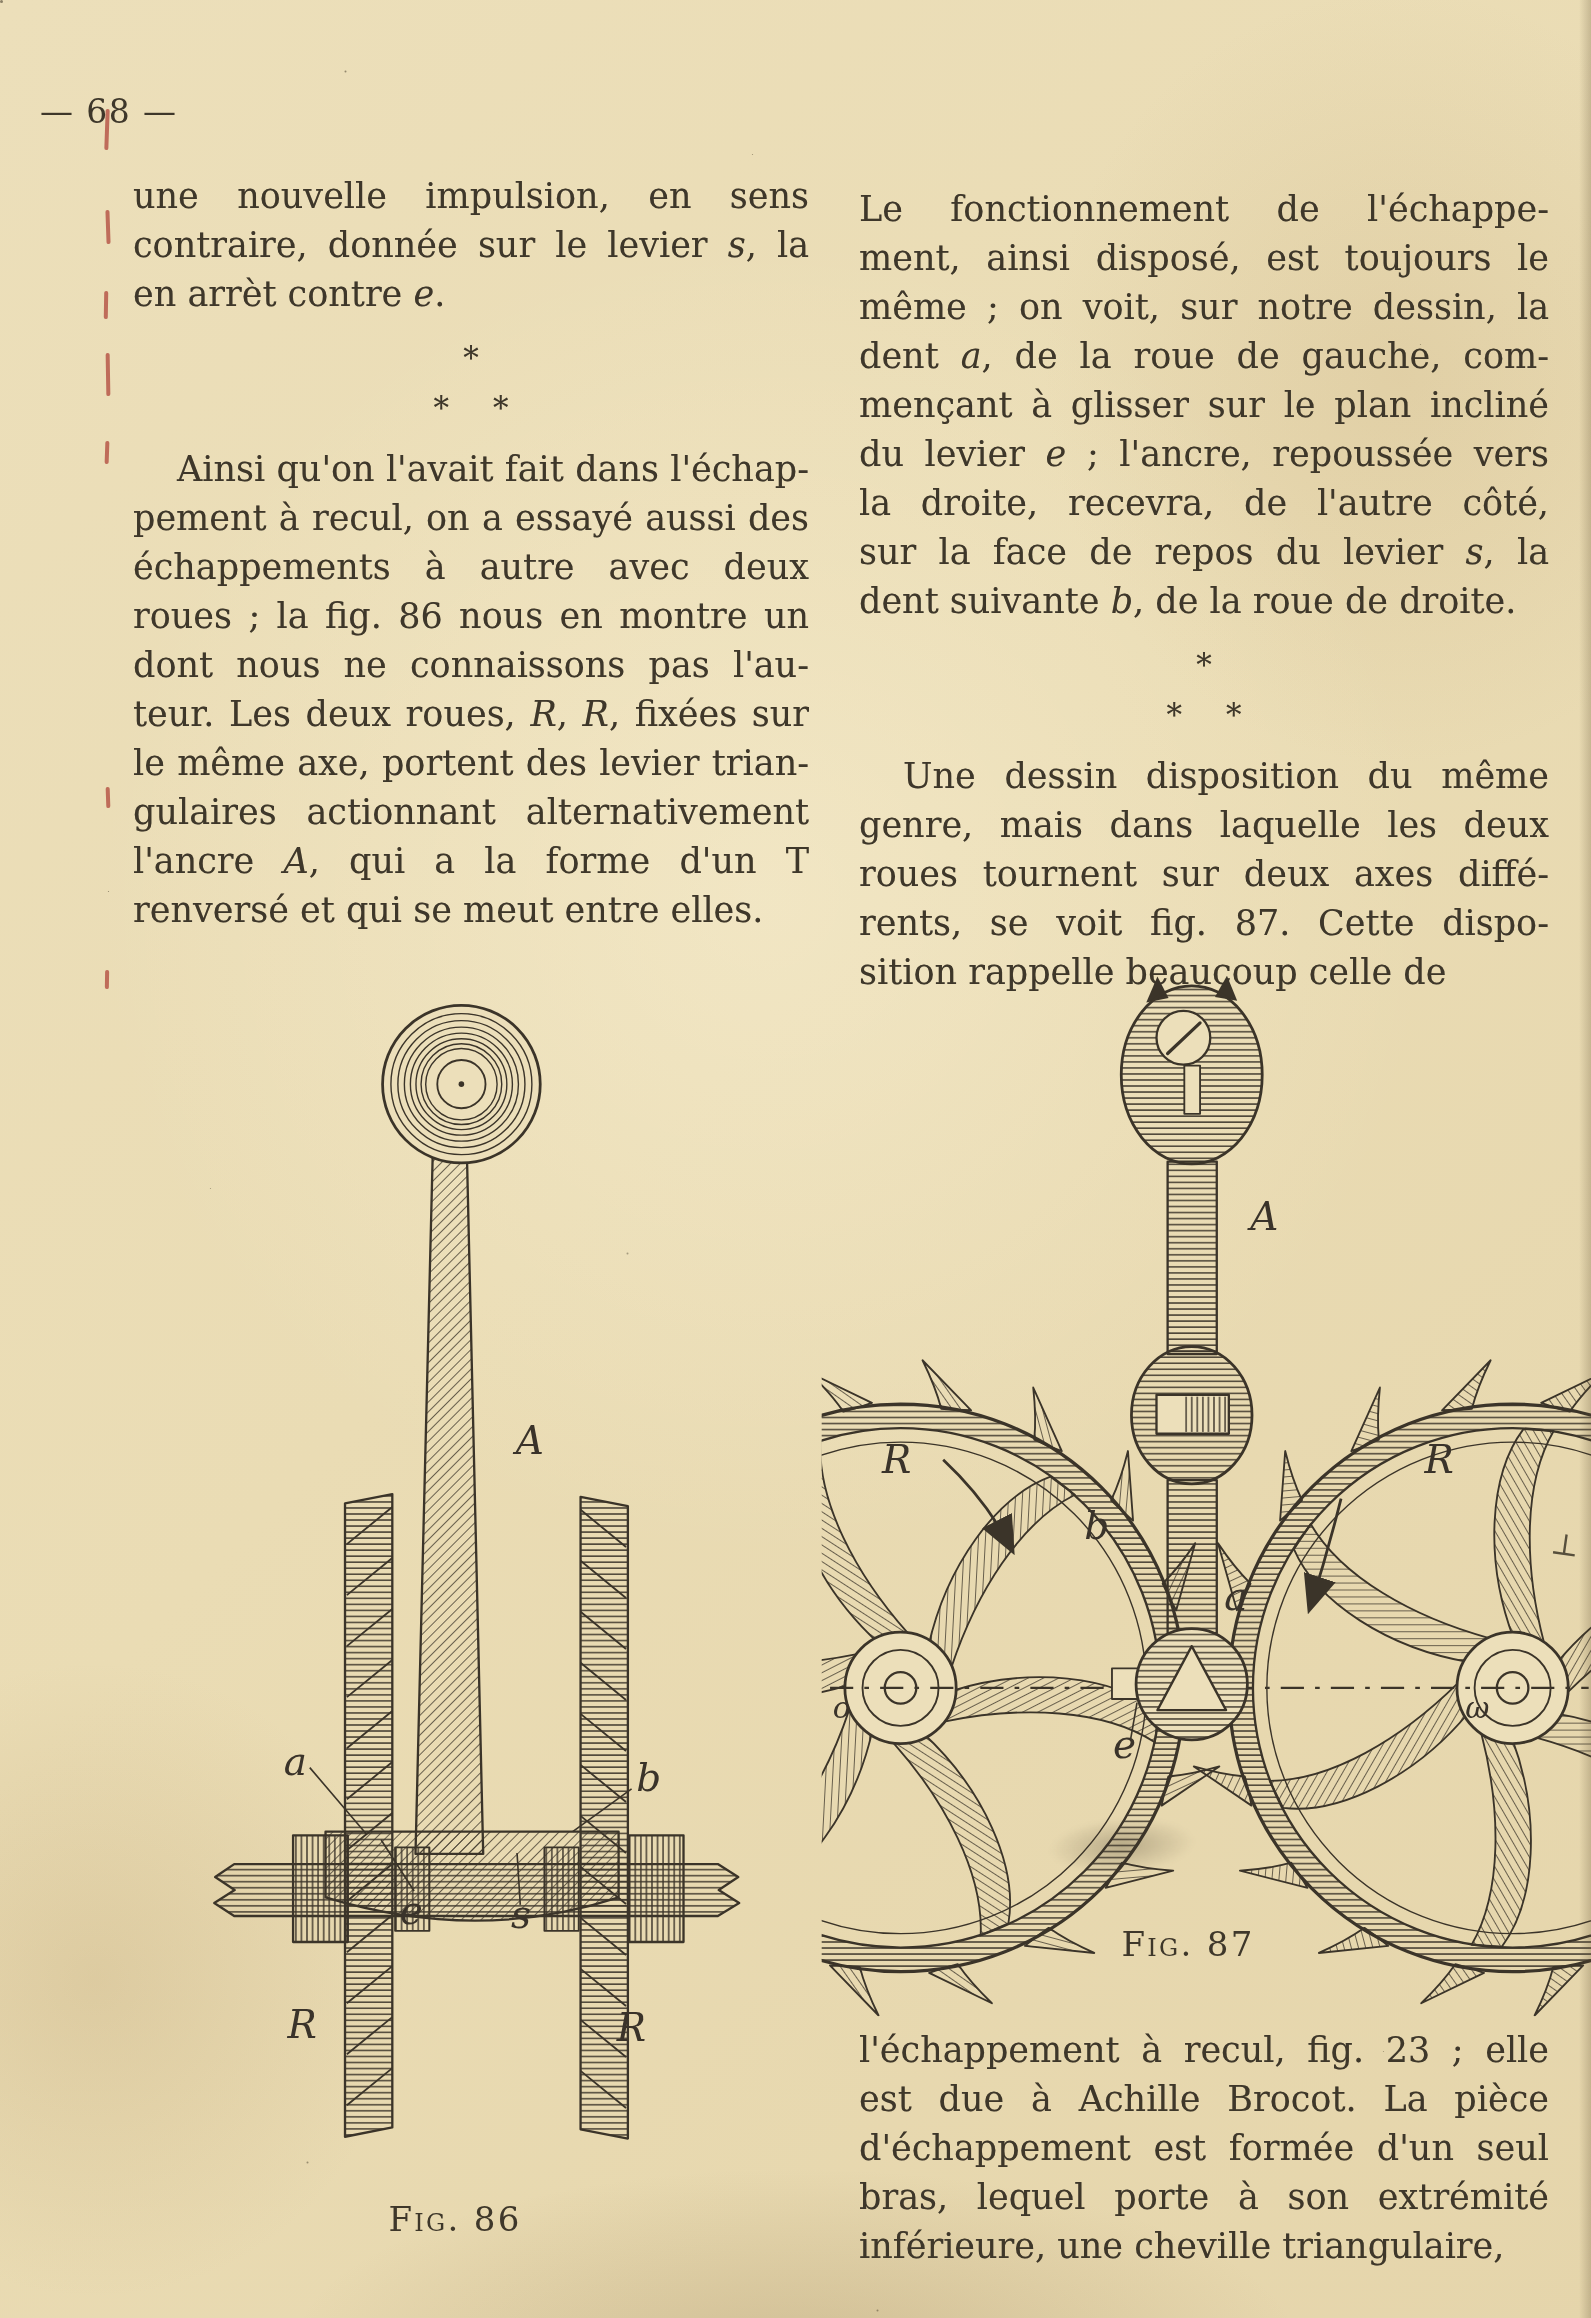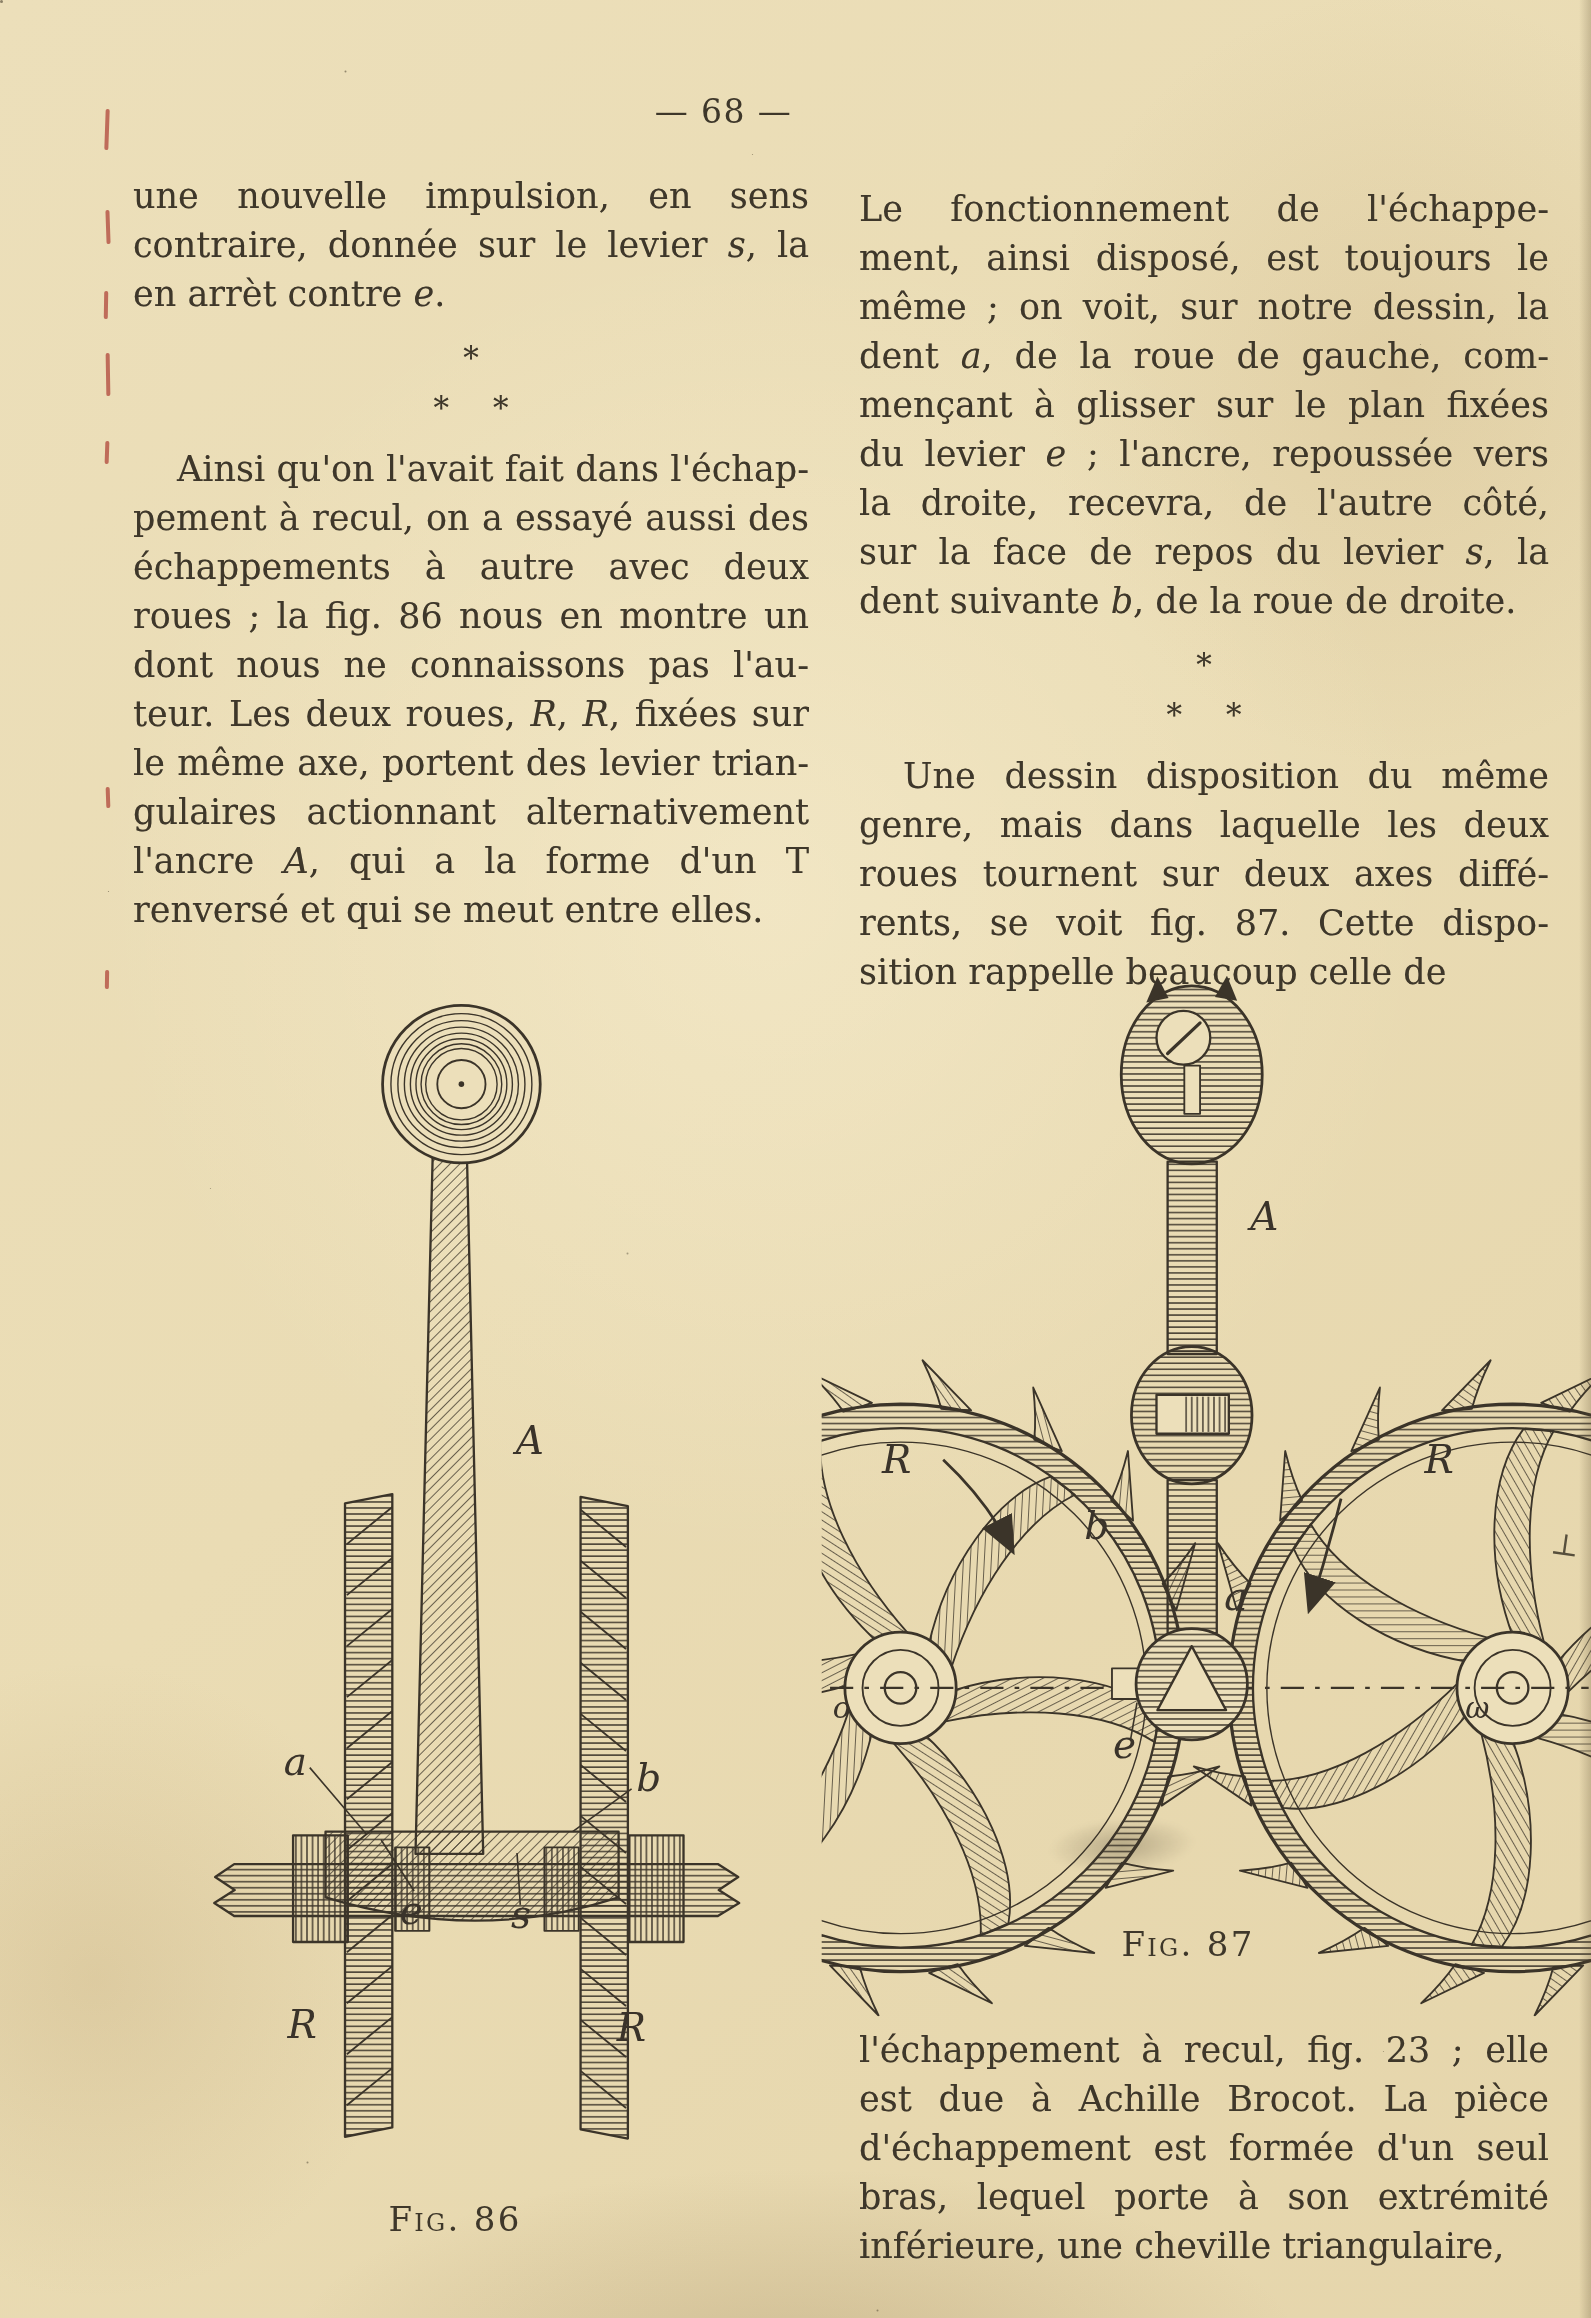--- a/index.html
+++ b/index.html
@@ -24,22 +24,22 @@
       107px 890px 0 -0.9px rgba(58,50,34,.5), 626px 1252px 0 -0.5px rgba(58,50,34,.4),
       1544px 547px 0 -0.9px rgba(58,50,34,.5), 306px 2161px 0 -0.5px rgba(58,50,34,.45),
       1382px 2050px 0 -0.9px rgba(58,50,34,.4), 876px 2309px 0 -0.5px rgba(58,50,34,.45),
       1419px 343px 0 -0.9px rgba(58,50,34,.4), 209px 1187px 0 -0.9px rgba(58,50,34,.4);}
   .red-dash{position:absolute;width:4.2px;border-radius:1.9px;background:#ad4034;opacity:.72;}
   .margin-mark{position:absolute;color:#574f3c;font-size:30px;transform:rotate(8deg);}
   .smudge{position:absolute;left:1048px;top:1818px;width:148px;height:56px;border-radius:50%;
     background:radial-gradient(rgba(70,60,42,.30), rgba(70,60,42,0) 70%);
     filter:blur(2.3px);transform:rotate(-4deg);}
   #page-number{
-    position:absolute;top:92px;left:0;width:1447px;text-align:center;
-    font-size:33px;letter-spacing:1.4px;color:#3e372a;
+    position:absolute;top:92px;left:0;width:1447px;text-align:left;
+    font-size:33px;letter-spacing:1.4px;color:#3e372a;padding-left:40px;
   }
   .col{position:absolute;font-size:35px;line-height:49px;color:#3e372a;
     text-shadow:0 0 0.5px rgba(62,55,42,.35);margin-left:16px;}
   .col-left{left:117px;top:172px;width:676px;}
   .col-right{left:843px;top:185px;width:690px;}
   .col-right-bottom{left:843px;top:2026px;width:690px;}
   .tline{text-align:justify;text-align-last:justify;white-space:nowrap;}
   .tline.last{text-align-last:left;}
   .tline i{font-style:italic;}
   .indent-first .tline:first-child{text-indent:44px;}
@@ -97,21 +97,21 @@
       <div class="tline last"><span>renversé et qui se meut entre elles.</span></div>
     </div>
 </div>
 
 <div class="col col-right">
   <div>
       <div class="tline"><span>Le fonctionnement de l'échappe-</span></div>
       <div class="tline"><span>ment, ainsi disposé, est toujours le</span></div>
       <div class="tline"><span>même ; on voit, sur notre dessin, la</span></div>
       <div class="tline"><span>dent </span><i>a</i><span>, de la roue de gauche, com-</span></div>
-      <div class="tline"><span>mençant à glisser sur le plan fixées</span></div>
+      <div class="tline"><span>mençant à glisser sur le plan incliné</span></div>
       <div class="tline"><span>du levier </span><i>e</i><span> ; l'ancre, repoussée vers</span></div>
       <div class="tline"><span>la droite, recevra, de l'autre côté,</span></div>
       <div class="tline"><span>sur la face de repos du levier </span><i>s</i><span>, la</span></div>
       <div class="tline last"><span>dent suivante </span><i>b</i><span>, de la roue de droite.</span></div>
     </div>
   <div class="asterism">
     <div>*</div>
     <div class="ast-b">* *</div>
   </div>
   <div class="indent-first">

